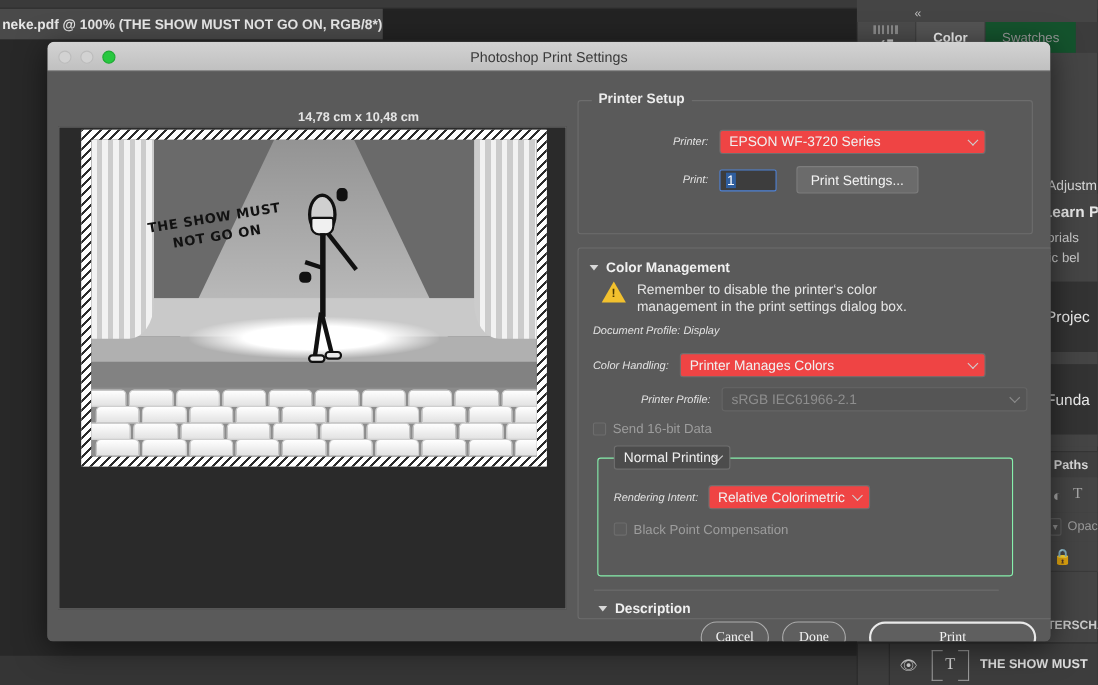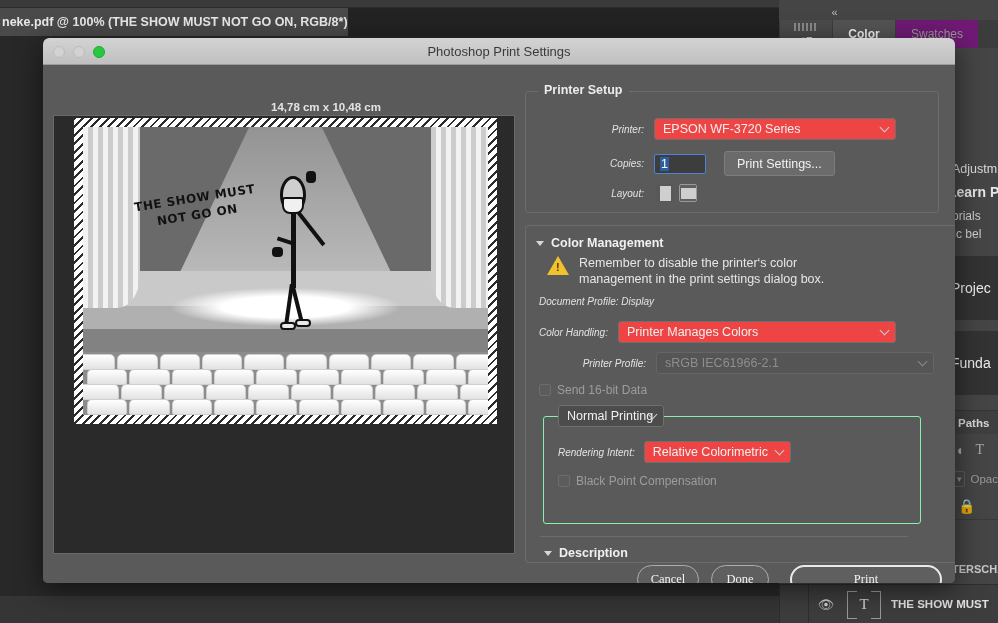--- a/index.html
+++ b/index.html
@@ -40,21 +40,21 @@
   }
   .dock-tabstrip {
     position:absolute; left:0; top:20px; width:219px; height:28px; background:#3c3c3c;
   }
   .dock-tab {
     position:absolute; top:0; height:28px; display:flex; align-items:center;
     justify-content:center; font-size:12px; font-weight:bold; color:#b4b4b4;
   }
   .dock-tab.icon-tab { left:1px; width:52px; background:#4b4b4b; }
   .dock-tab.active { left:54px; width:62px; background:#545454; color:#f0f0f0; }
-  .dock-tab.inactive { left:117px; width:82px; background:#701a75; color:#9a9a9a; font-weight:normal;}
+  .dock-tab.inactive { left:117px; width:82px; background:#14532d; color:#9a9a9a; font-weight:normal;}
   .grip {
     width:24px; height:8px; background:
       repeating-linear-gradient(to right,#8a8a8a 0 2px,transparent 2px 4px);
     margin-bottom:2px;
   }
   .icontab-inner { display:flex; flex-direction:column; align-items:center; }
   .icontab-glyph { font-size:11px; color:#cfcfcf; letter-spacing:-1px; }
 
   .learn-panel { position:absolute; left:779px; top:176px; width:219px; height:230px; background:#454545; }
   .learn-title { position:absolute; left:169px; top:8px; font-size:14px; font-weight:bold; color:#e6e6e6; white-space:nowrap; }
@@ -462,38 +462,29 @@
 
         <div class="row" style="left:12px; top:26px; width:390px;">
           <span class="lbl" style="width:106px; text-align:right;">Printer:</span>
           <div class="select" style="margin-left:10px; width:242px;">
             <span>EPSON WF-3720 Series</span>
             <span class="chev"></span>
           </div>
         </div>
 
         <div class="row" style="left:12px; top:59px;">
-          <span class="lbl" style="width:106px; text-align:right;">Copies:</span>
+          <span class="lbl" style="width:106px; text-align:right;">Print:</span>
           <div class="textfield" style="margin-left:10px;">
             <span class="selnum">1</span>
           </div>
           <div class="btn" style="margin-left:18px;">
             <span>Print Settings...</span>
           </div>
         </div>
 
-        <div class="row" style="left:12px; top:92px;">
-          <span class="lbl" style="width:106px; text-align:right;">Layout:</span>
-          <div class="layout-icon" style="margin-left:12px;">
-            <div class="li-page li-portrait"></div>
-          </div>
-          <div class="layout-icon sel" style="margin-left:5px;">
-            <div class="li-page li-land"></div>
-          </div>
-        </div>
       </div>
 
       <div style="position:absolute;left:482px;top:160px;width:486px;height:338px;background:#5a5a5a;border:1px solid #6d6d6d;border-radius:3px;">
 
         <div class="section-toggle" style="left:10px; top:10px;">
           <span class="tri-down"></span>
           <span class="section-title">Color Management</span>
         </div>
 
         <div class="warn-tri" style="left:21px; top:30px;"></div>

